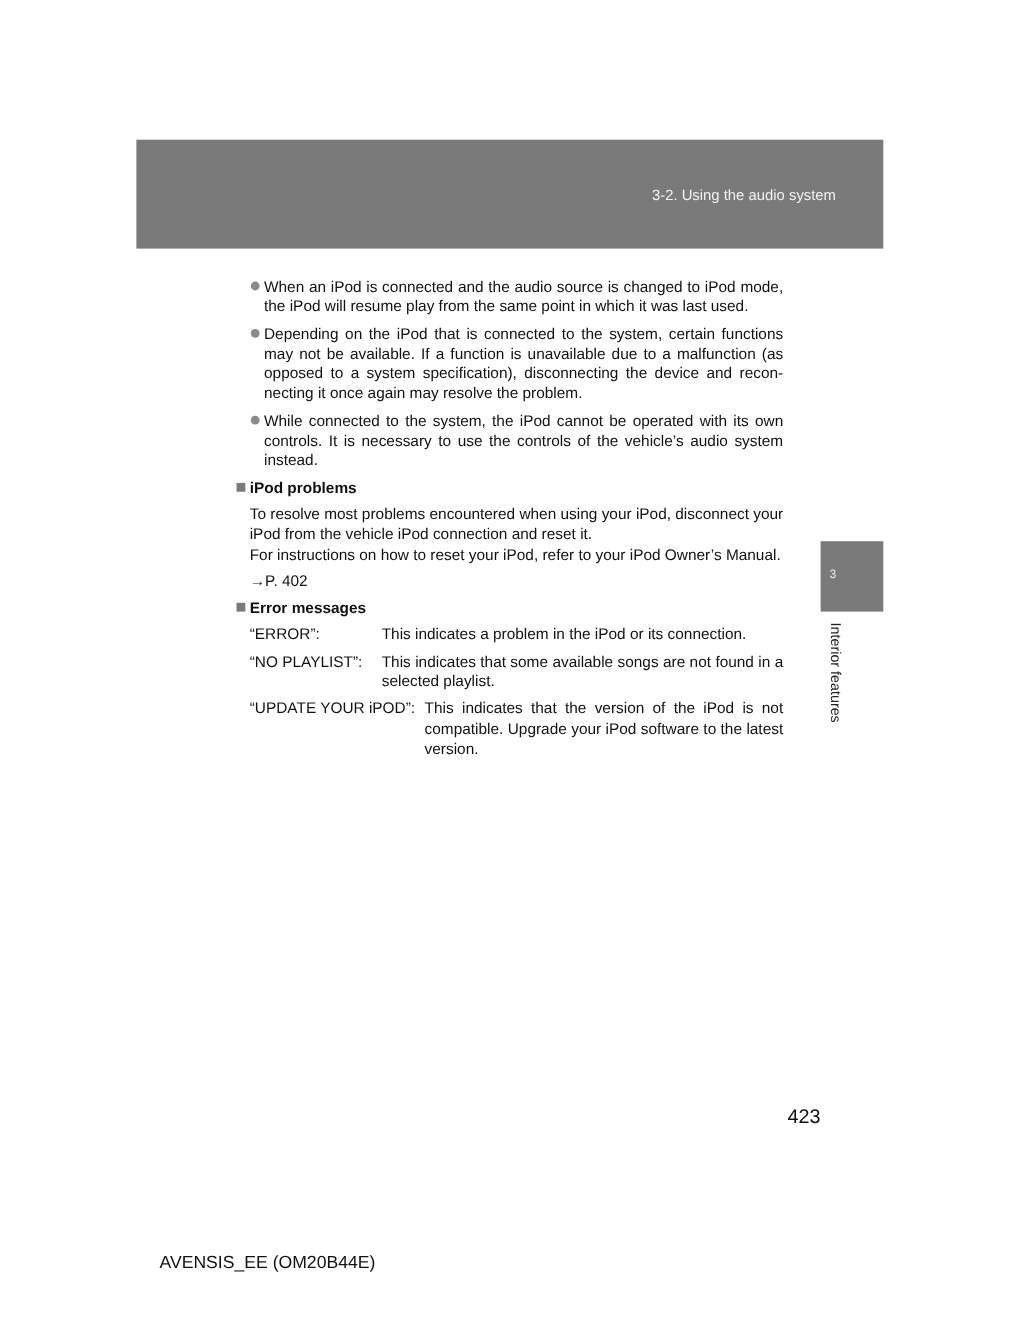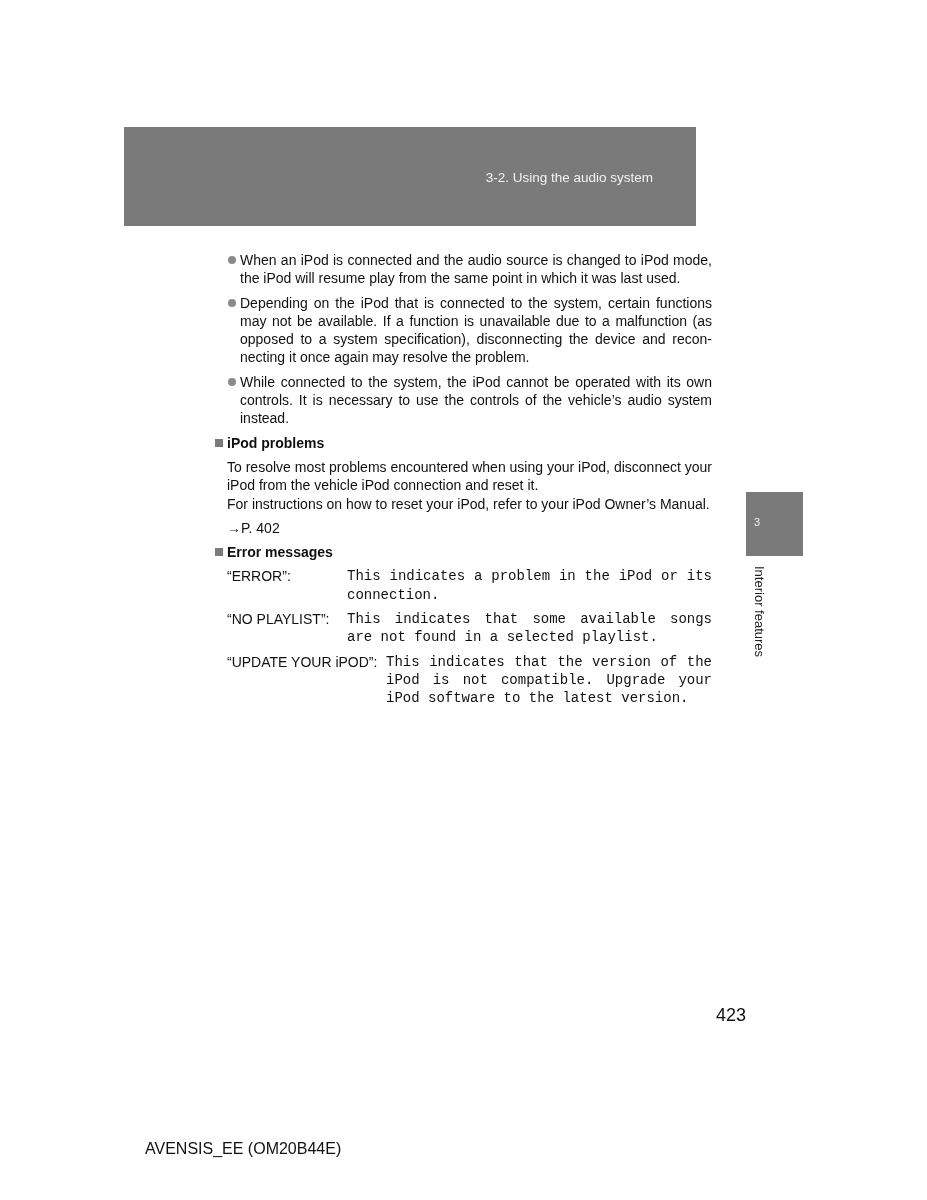--- a/index.html
+++ b/index.html
@@ -1,21 +1,21 @@
 <!DOCTYPE html>
 <html><head>
   <meta charset="utf-8">
   <style>
     html, body { margin: 0; padding: 0; }
     body {
       width: 927px; height: 1200px; position: relative; background: #ffffff;
       font-family: "Liberation Sans", sans-serif; color: #111; overflow: hidden;
     }
     .header-bar {
-      position: absolute; left: 124px; top: 127px; width: 572px; height: 99px;
+      position: absolute; left: 124px; top: 127px; width: 679px; height: 99px;
       background: #7a7a7a;
     }
     .header-title {
       position: absolute; right: 43px; top: 43px; color: #f2f2f2; font-size: 13.5px;
     }
     .side-tab {
       position: absolute; left: 746px; top: 492px; width: 57px; height: 64px; background: #7a7a7a;
     }
     .side-tab-num {
       position: absolute; left: 8px; top: 24px; color: #eee; font-size: 11px;
@@ -37,21 +37,21 @@
     }
     .dot {
       width: 8px; height: 8px; border-radius: 50%; background: #8a8a8a;
       flex: 0 0 8px; margin-top: 5px; margin-right: 4px;
     }
     .para { margin-left: 12px; text-align: justify; margin-bottom: 6px; }
     .ref { margin-left: 12px; margin-bottom: 6px; }
     .err-row { display: flex; margin-left: 12px; margin-bottom: 6px; }
     .err-key { flex: 0 0 120px; }
     .err-key.wide { flex: 0 0 159px; }
-    .err-val { flex: 1; text-align: justify; font-family: Liberation Mono, monospace; }
+    .err-val { flex: 1; text-align: justify; }
     .page-number { position: absolute; left: 716px; top: 1005px; font-size: 18px; }
     .footer-code { position: absolute; left: 145px; top: 1140px; font-size: 16px; }
   </style>
 </head>
 <body>
 
 <div class="header-bar">
   <span class="header-title">3-2. Using the audio system</span>
 </div>
 

